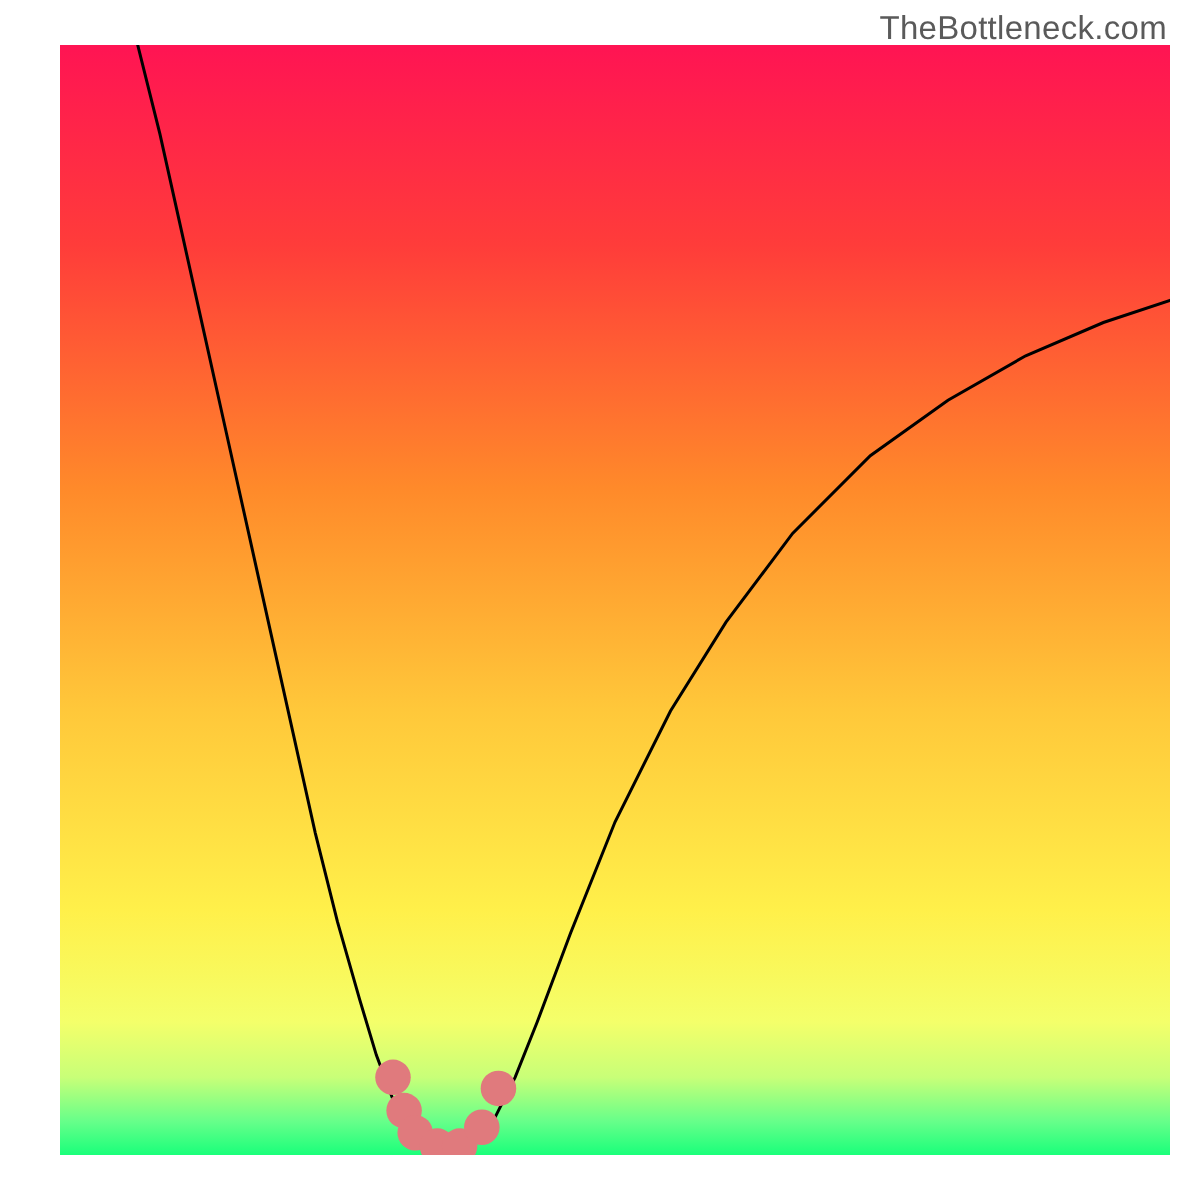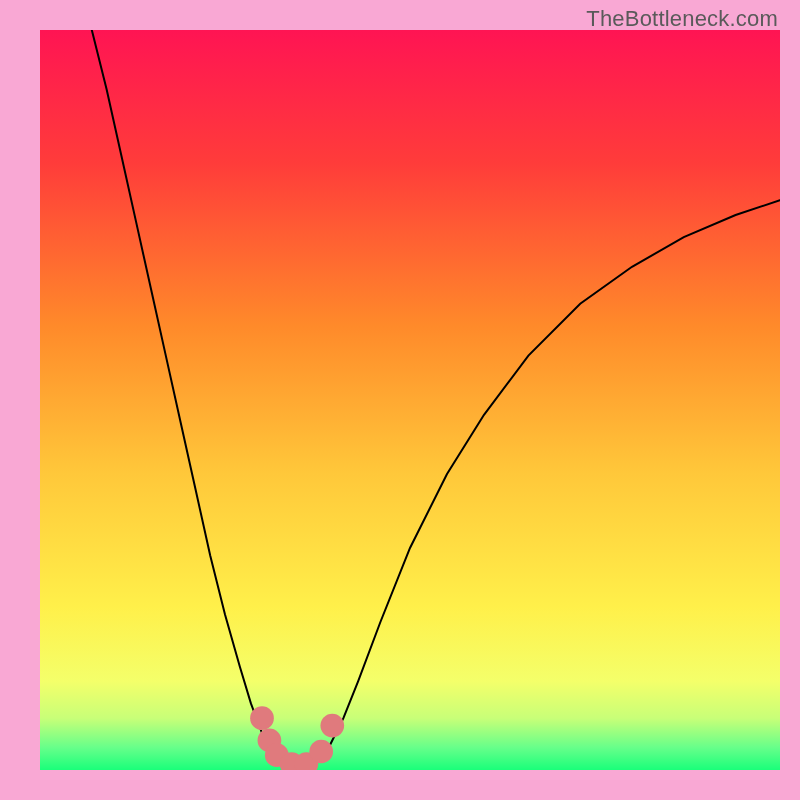--- a/index.html
+++ b/index.html
@@ -9,21 +9,21 @@
     height: 800px;
     background: #000;
     overflow: hidden;
   }
   .frame {
     position: absolute;
     left: 0;
     top: 0;
     width: 800px;
     height: 800px;
-    background: #f9a8d4;
+    background: #ffffff;
   }
   .plot {
     position: absolute;
     left: 40px;
     top: 30px;
     width: 740px;
     height: 740px;
     overflow: hidden;
   }
   .gradient {

